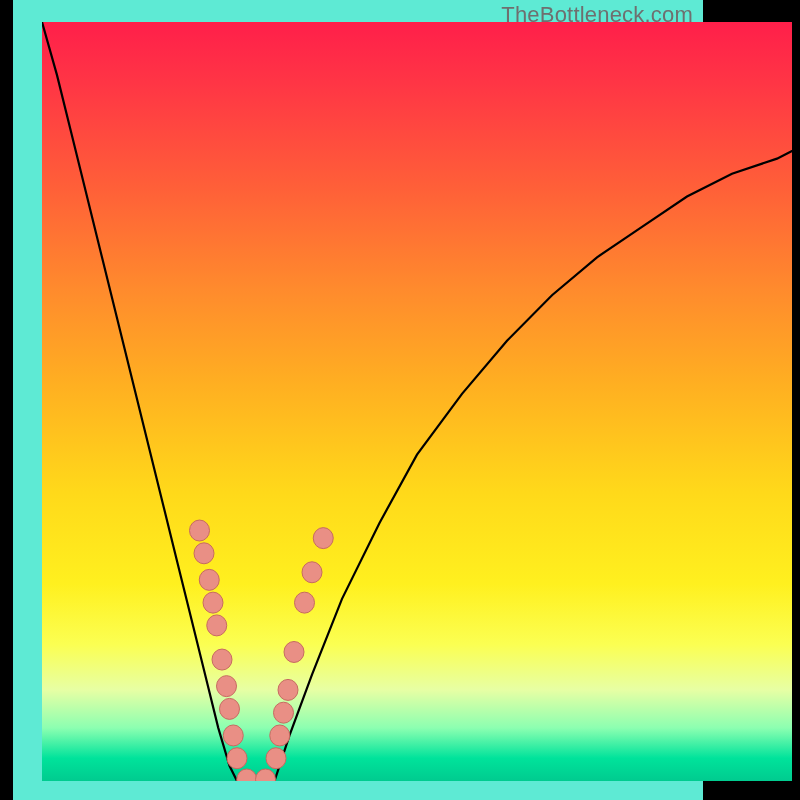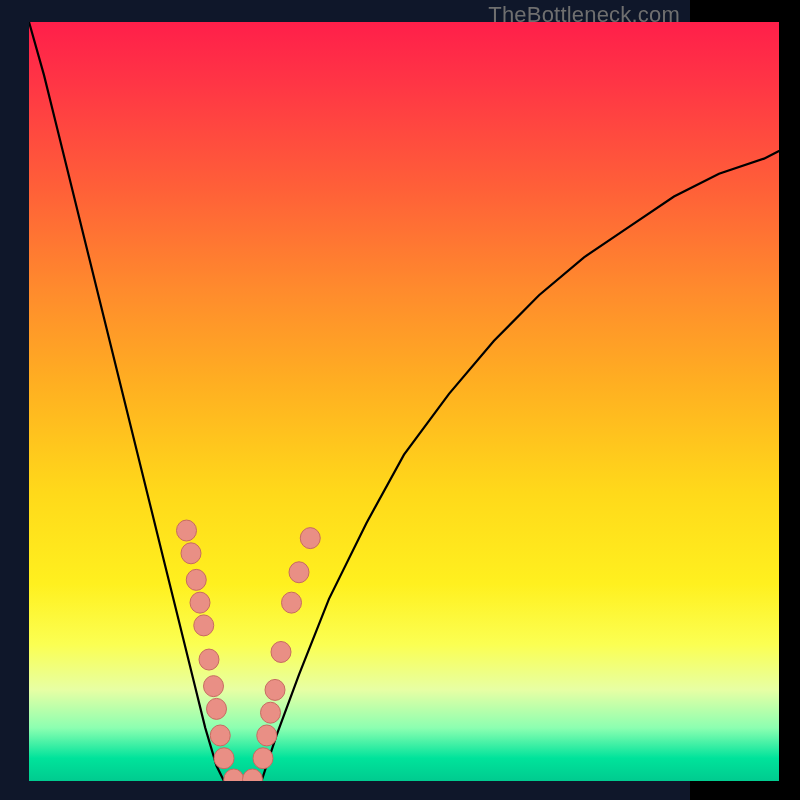--- a/index.html
+++ b/index.html
@@ -6,23 +6,23 @@
     margin: 0;
     padding: 0;
     width: 800px;
     height: 800px;
     overflow: hidden;
     background: #000;
     font-family: Arial, Helvetica, sans-serif;
   }
   .frame {
     position: absolute;
-    left: 0; top: 0;
+    left: 13px; top: 0;
     width: 690px; height: 800px;
-    background: #0f172a;
+    background: #5eead4;
   }
   .plot {
     position: absolute;
     left: 29px;
     top: 22px;
     width: 750px;
     height: 759px;
     
     background: linear-gradient(to bottom,
       #ff1f4a 0%,

